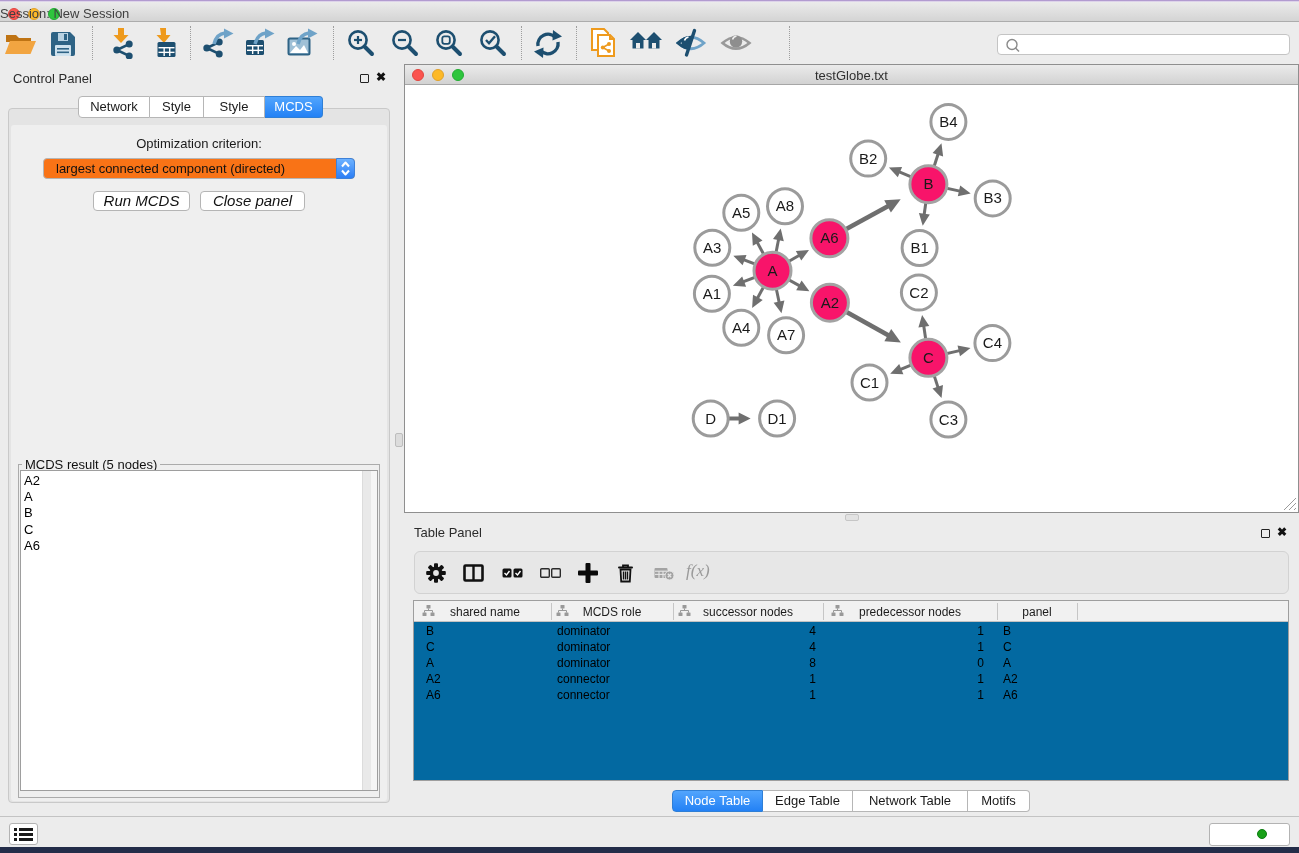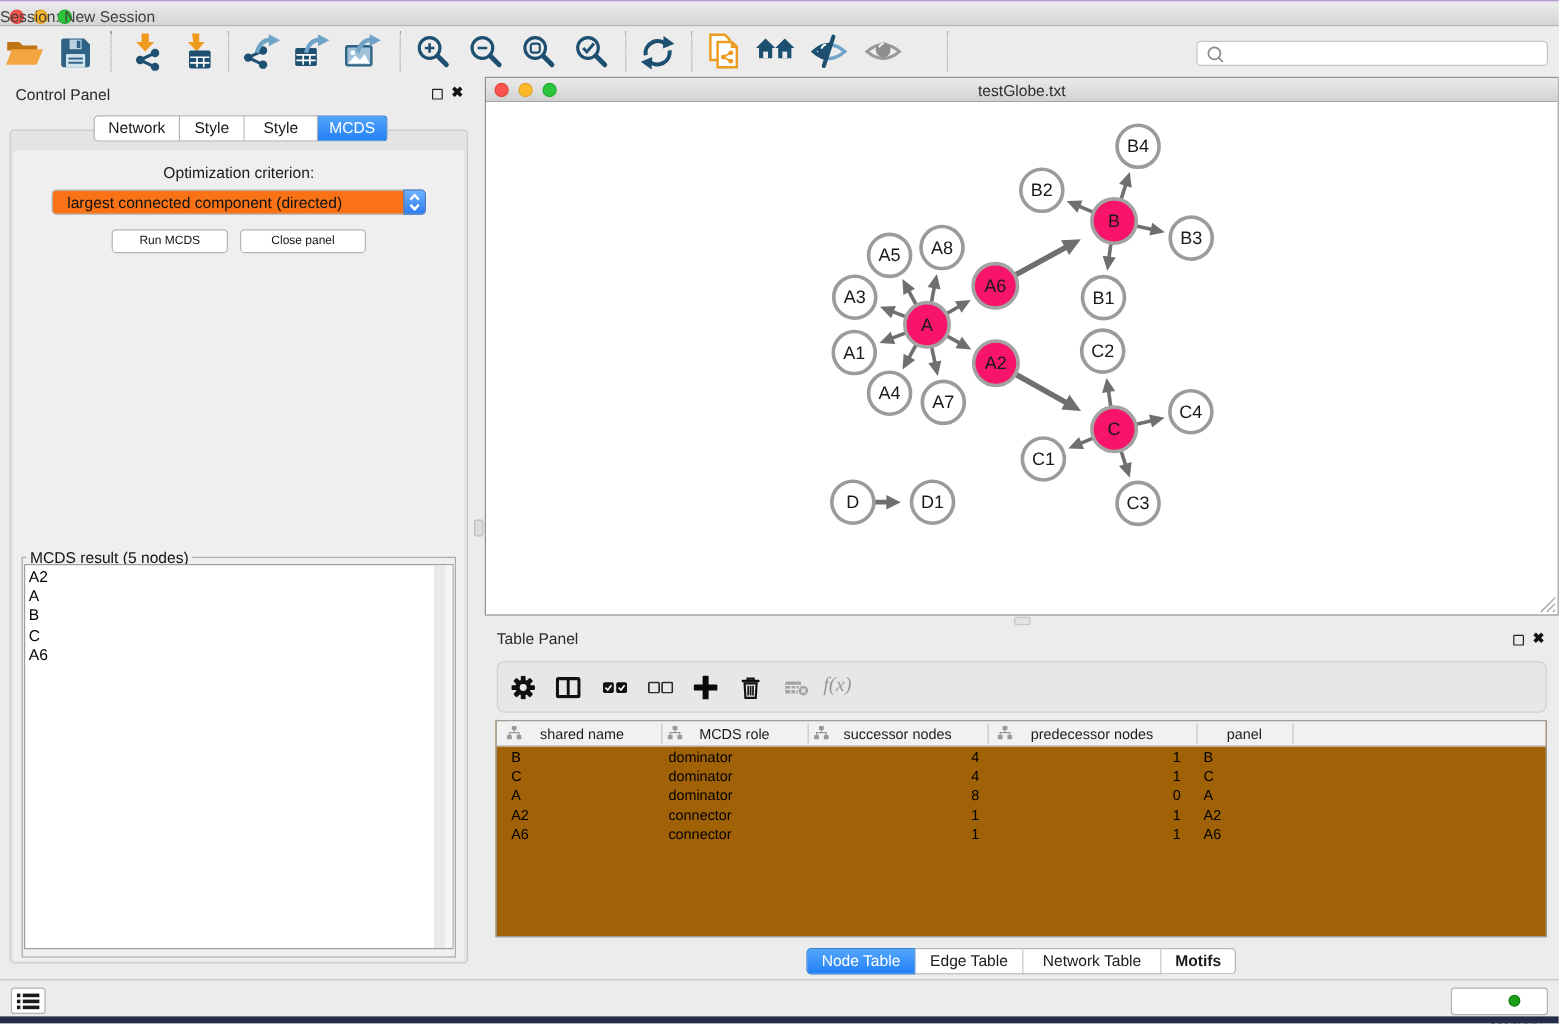--- a/index.html
+++ b/index.html
@@ -28,21 +28,21 @@
 .winbtn-x { position:absolute; font-size:12px; color:#111; font-weight:bold; }
 .tabseg { position:absolute; top:0; height:22px; background:#fff; border:1px solid #b6b6b6; border-left:none; font-size:13px; color:#1a1a1a; text-align:center; line-height:20px; }
 .tabseg.first { border-left:1px solid #b6b6b6; border-radius:4px 0 0 4px; }
 .tabseg.last { border-radius:0 4px 4px 0; }
 .tabseg.sel { background:linear-gradient(#52a5fd,#2381f5); color:#fff; border-color:#2f7fd6; }
 #cpouter { left:8px; top:108px; width:382px; height:695px; background:#e4e4e4; border:1px solid #c9c9c9; border-radius:4px; }
 #cpinner { left:11px; top:125px; width:376px; height:676px; background:#efefef; border-radius:3px; }
 #optlabel { left:0px; top:136px; width:398px; text-align:center; font-size:13px; color:#1a1a1a; }
 #combo { left:43px; top:158px; width:312px; height:21px; background:#f97316; border:1px solid #b5b5b5; border-radius:4px; font-size:13px; color:#111; line-height:19px; padding-left:12px; }
 #combobtn { left:336px; top:158px; width:19px; height:21px; background:linear-gradient(#6db2ff,#2c7ef5); border:1px solid #3e81d8; border-radius:0 4px 4px 0; }
-.btn { position:absolute; height:20px; background:#fff; border:1px solid #b5b5b5; border-radius:4px; font-size:10px; color:#111; text-align:center; line-height:18px; }
+.btn { position:absolute; height:20px; background:#fff; border:1px solid #b5b5b5; border-radius:4px; font-size:15px; color:#111; text-align:center; line-height:18px;font-style:italic; }
 #fieldset { left:18px; top:464px; width:362px; height:334px; border:1px solid #ababab; }
 #fslegend { left:22px; top:457px; background:#efefef; padding:0 3px; font-size:13px; color:#111; }
 #mcdslist { left:20px; top:470px; width:358px; height:321px; background:#fff; border:1px solid #9e9e9e; font-size:13px; color:#000; line-height:16.2px; padding:2px 0 0 3px; }
 #mcdsscroll { left:362px; top:471px; width:15px; height:319px; background:linear-gradient(90deg,#e9e9e9 0 55%,#f6f6f6 55% 100%); border-left:1px solid #dcdcdc; }
 
 
 #netwin { left:404px; top:64px; width:895px; height:449px; background:#fff; border:1px solid #8f8f8f; }
 #nettitle { left:0; top:0; width:893px; height:20px; background:linear-gradient(#ebebeb,#d2d2d2); border-bottom:1px solid #a6a6a6; position:absolute; }
 #nettitle .t1 { left:7px; background:#fb544f; border:0.5px solid #e14640; }
 #nettitle .t2 { left:27px; background:#fdb927; border:0.5px solid #e0a12b; }
@@ -50,21 +50,21 @@
 #nettitle .tl { top:4px; }
 #nettitletext { left:0; top:3px; width:893px; text-align:center; font-size:13px; color:#2f2f2f; position:absolute; }
 
 
 #vhandle { left:395px; top:433px; width:8px; height:14px; background:#dcdcdc; border:1px solid #bdbdbd; border-radius:2px; }
 #hhandle { left:845px; top:514px; width:14px; height:7px; background:#e2e2e2; border:1px solid #c6c6c6; border-radius:2px; }
 
 
 #tpheader { left:414px; top:525px; font-size:13px; color:#2b2b2b; }
 #tptoolbar { left:414px; top:551px; width:875px; height:43px; background:#e7e7e7; border:1px solid #d2d2d2; border-radius:6px; }
-#tptable { left:413px; top:600px; width:876px; height:181px; background:#a16207; border:1px solid #9e9e9e; }
+#tptable { left:413px; top:600px; width:876px; height:181px; background:#0369a1; border:1px solid #9e9e9e; }
 #thead { position:absolute; left:0; top:0; width:874px; height:21px; background:#f1f1f1; border-bottom:1px solid #c2c2c2; }
 .thsep { position:absolute; top:2px; height:17px; width:0; border-left:1px solid #c6c6c6; }
 .thlab { position:absolute; top:4px; font-size:12px; color:#1c1c1c; text-align:center; }
 .trow { position:absolute; font-size:12px; color:#000; height:16px; line-height:16px; }
 
 #bottabs { left:672px; top:790px; height:22px; }
 
 #statusbar { left:0; top:816px; width:1299px; height:31px; background:#ececec; border-top:1px solid #c3c3c3; }
 #listbtn { position:absolute; left:9px; top:6px; width:29px; height:22px; background:#fff; border:1px solid #b3b3b3; border-radius:3px; }
 #membtn { position:absolute; left:1209px; top:6px; width:81px; height:23px; background:#fff; border:1px solid #b3b3b3; border-radius:3px; font-size:12px; color:#111; line-height:21px; text-align:center;padding-left:28px; }
@@ -502,21 +502,21 @@
     <div class="trow" style="left:12px; top:86px;">A6</div>
     <div class="trow" style="left:143px; top:86px;">connector</div>
     <div class="trow" style="left:302px; top:86px; width:100px; text-align:right;">1</div>
     <div class="trow" style="left:470px; top:86px; width:100px; text-align:right;">1</div>
     <div class="trow" style="left:589px; top:86px;">A6</div>
 </div>
 <div class="abs" id="bottabs">
   <div class="tabseg first sel" style="left:0px; width:91px;">Node Table</div>
   <div class="tabseg" style="left:91px; width:90px;">Edge Table</div>
   <div class="tabseg" style="left:181px; width:115px;">Network Table</div>
-  <div class="tabseg last" style="left:296px; width:62px;font-weight:bold;">Motifs</div>
+  <div class="tabseg last" style="left:296px; width:62px;">Motifs</div>
 </div>
 
 <div class="abs" id="statusbar">
   <div id="listbtn">
       <svg width="19" height="15" viewBox="0 0 19 15" style="position:absolute;left:4px;top:3px;">
         <g fill="#1a1a1a">
           <rect x="0" y="1" width="3" height="3"></rect>
           <rect x="5" y="1" width="14" height="3"></rect>
           <rect x="0" y="6" width="3" height="3"></rect>
           <rect x="5" y="6" width="14" height="3"></rect>

